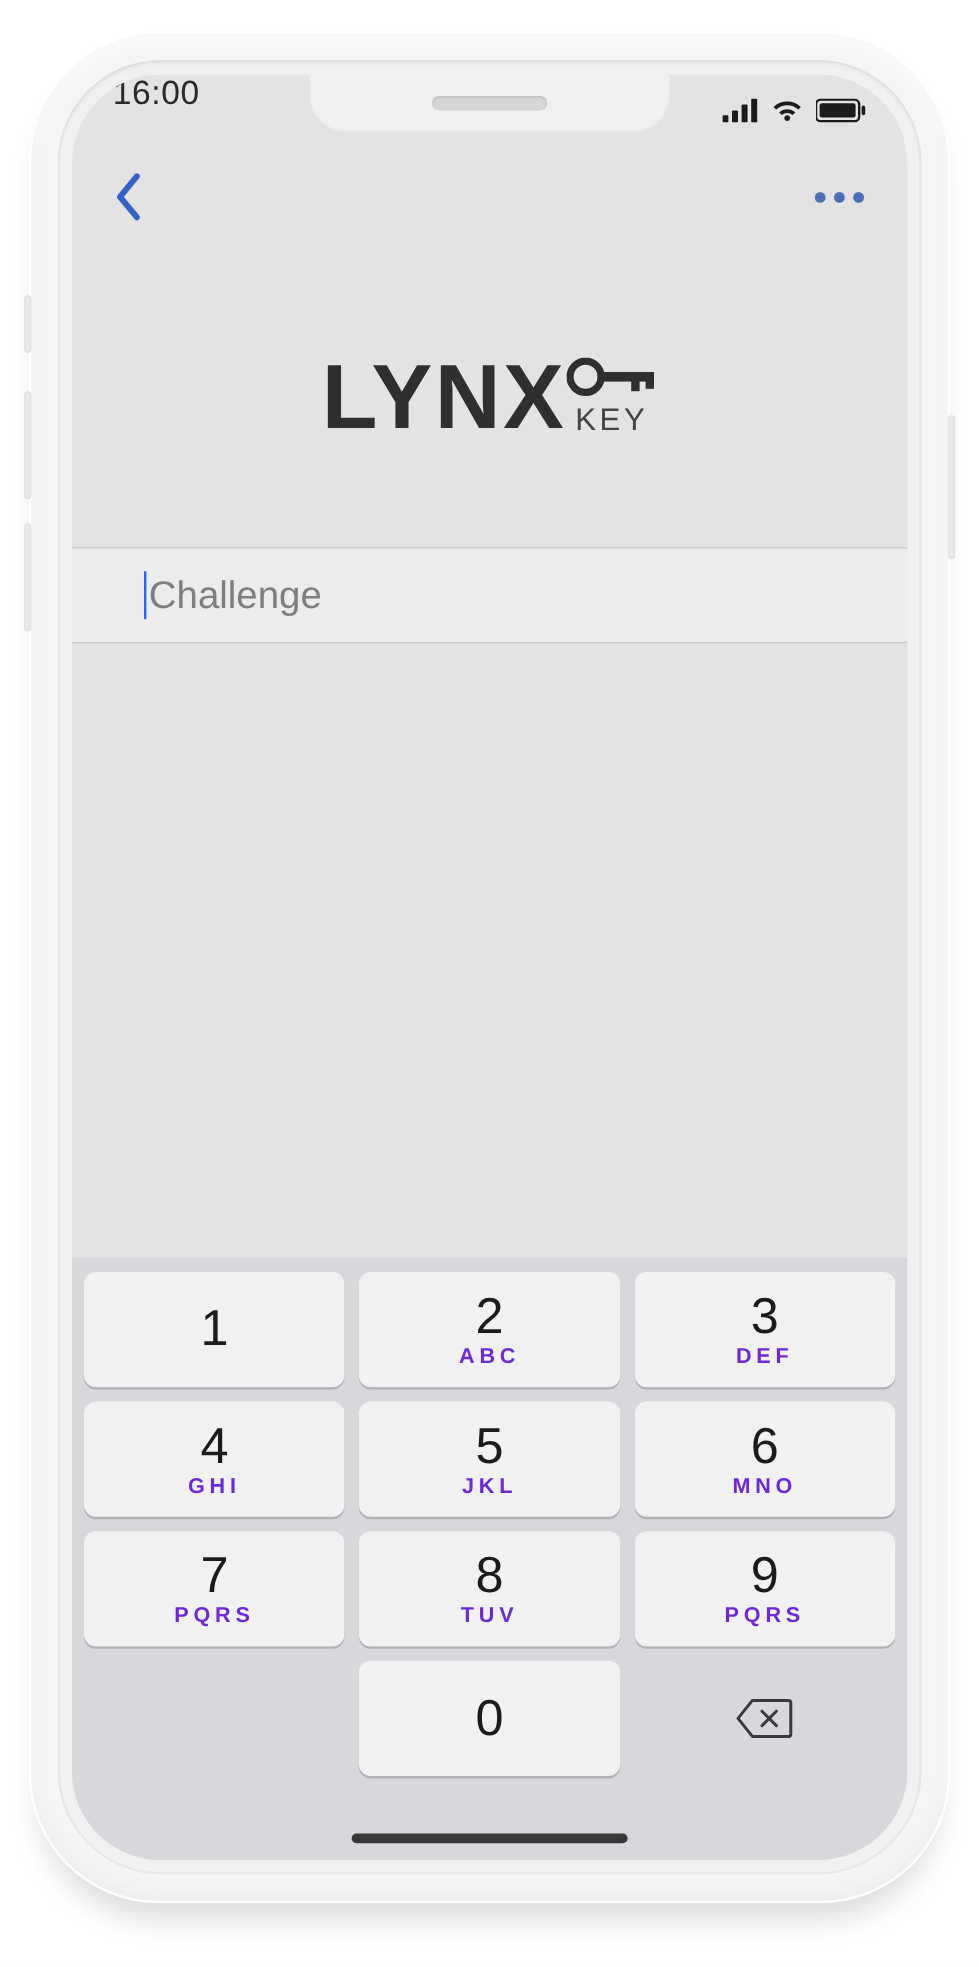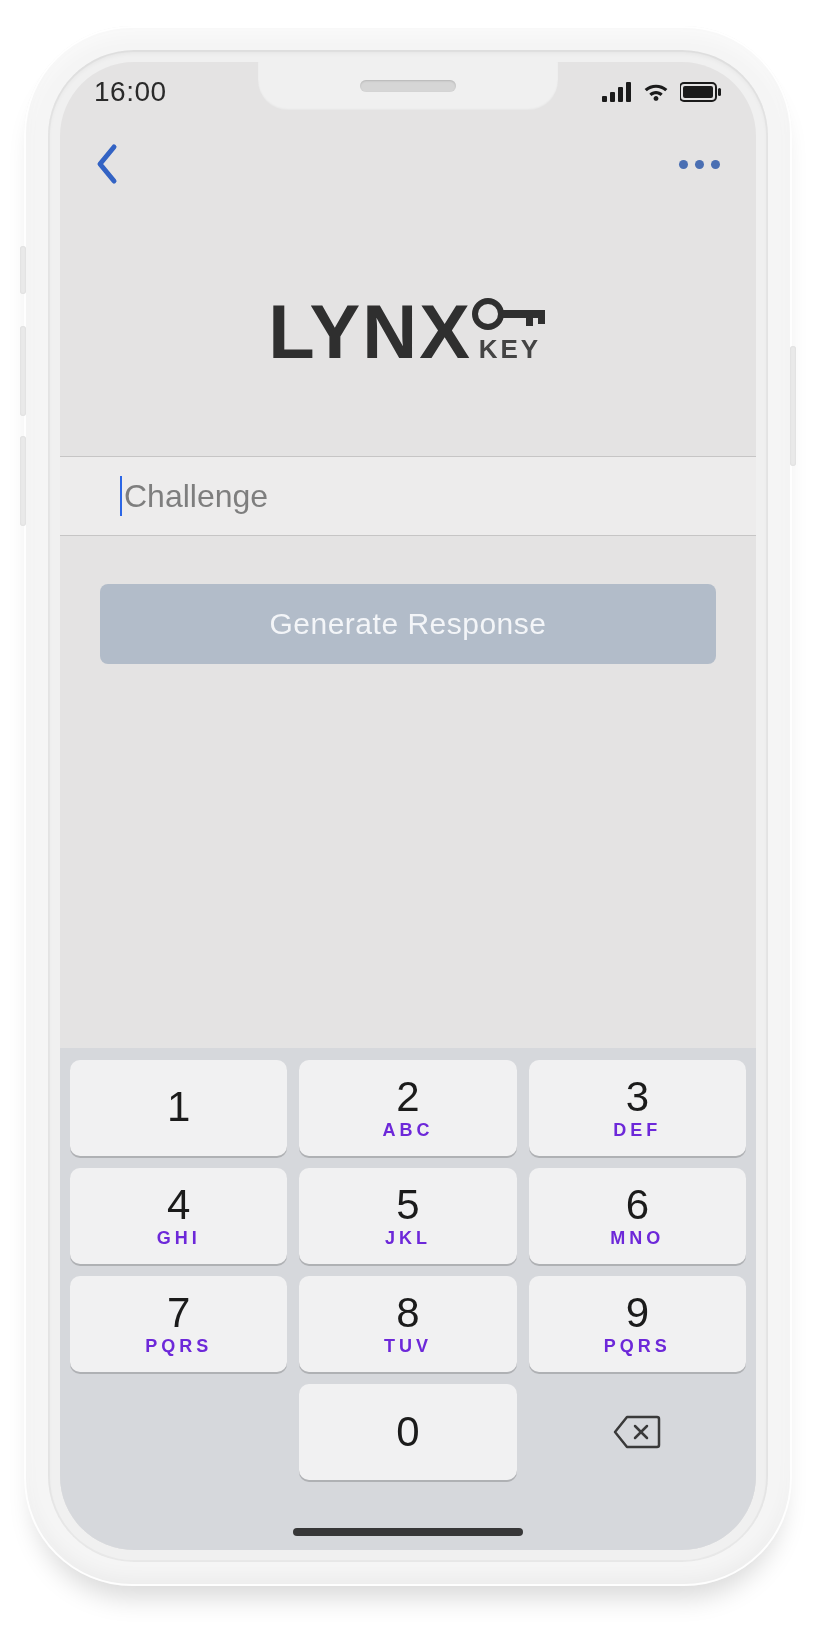--- a/index.html
+++ b/index.html
@@ -84,21 +84,20 @@
   .sb-left-2 { left:-4px; top:300px; width:6px; height:90px; }
   .sb-left-3 { left:-4px; top:410px; width:6px; height:90px; }
   .sb-right  { right:-4px; top:320px; width:6px; height:120px; }
 
   
   .status-bar {
     position: absolute;
     top: 0; left: 0; right: 0;
     height: 60px;
     display: flex;
-    align-items: center;
     justify-content: space-between;
     padding: 0 34px;
     z-index: 40;
   }
   .status-time {
     font-size: 28px;
     font-weight: 400;
     color: #2a2a2a;
     letter-spacing: 0.5px;
   }
@@ -146,21 +145,21 @@
     font-weight: 900;
     letter-spacing: 2px;
     color: #2f2f2f;
     font-family: "Arial Black", Arial, sans-serif;
   }
   .logo-key { display:flex; flex-direction:column; align-items:center; gap:4px; }
   .logo-key-sub {
     font-size: 26px;
     letter-spacing: 3px;
     color:#444;
-    font-weight:700;
+    font-weight:400;
   }
 
   
   .challenge-field {
     border-top: 1px solid #c6c5c5;
     border-bottom: 1px solid #c6c5c5;
     background: #edecec;
     height: 80px;
     display:flex;
     align-items:center;
@@ -309,23 +308,20 @@
             </svg>
             <div class="logo-key-sub">KEY</div>
           </div>
         </div>
 
         <div class="challenge-field">
           <div class="cursor"></div>
           <div class="challenge-placeholder">Challenge</div>
         </div>
 
-        <div class="btn-wrap">
-          <button class="gen-btn">Generate Response</button>
-        </div>
 
         <div class="keyboard">
           <div class="kb-row">
             <div class="kb-key">
               <div class="kb-num">1</div>
               <div class="kb-sub"></div>
             </div>
             <div class="kb-key">
               <div class="kb-num">2</div>
               <div class="kb-sub">ABC</div>

